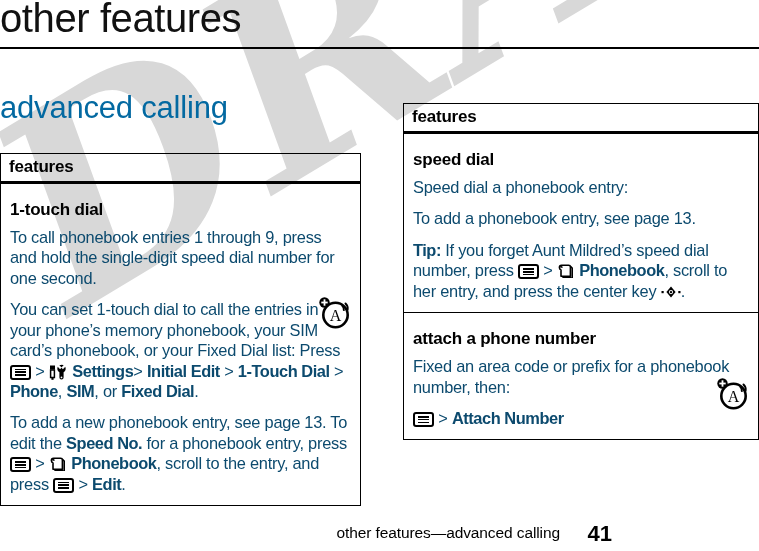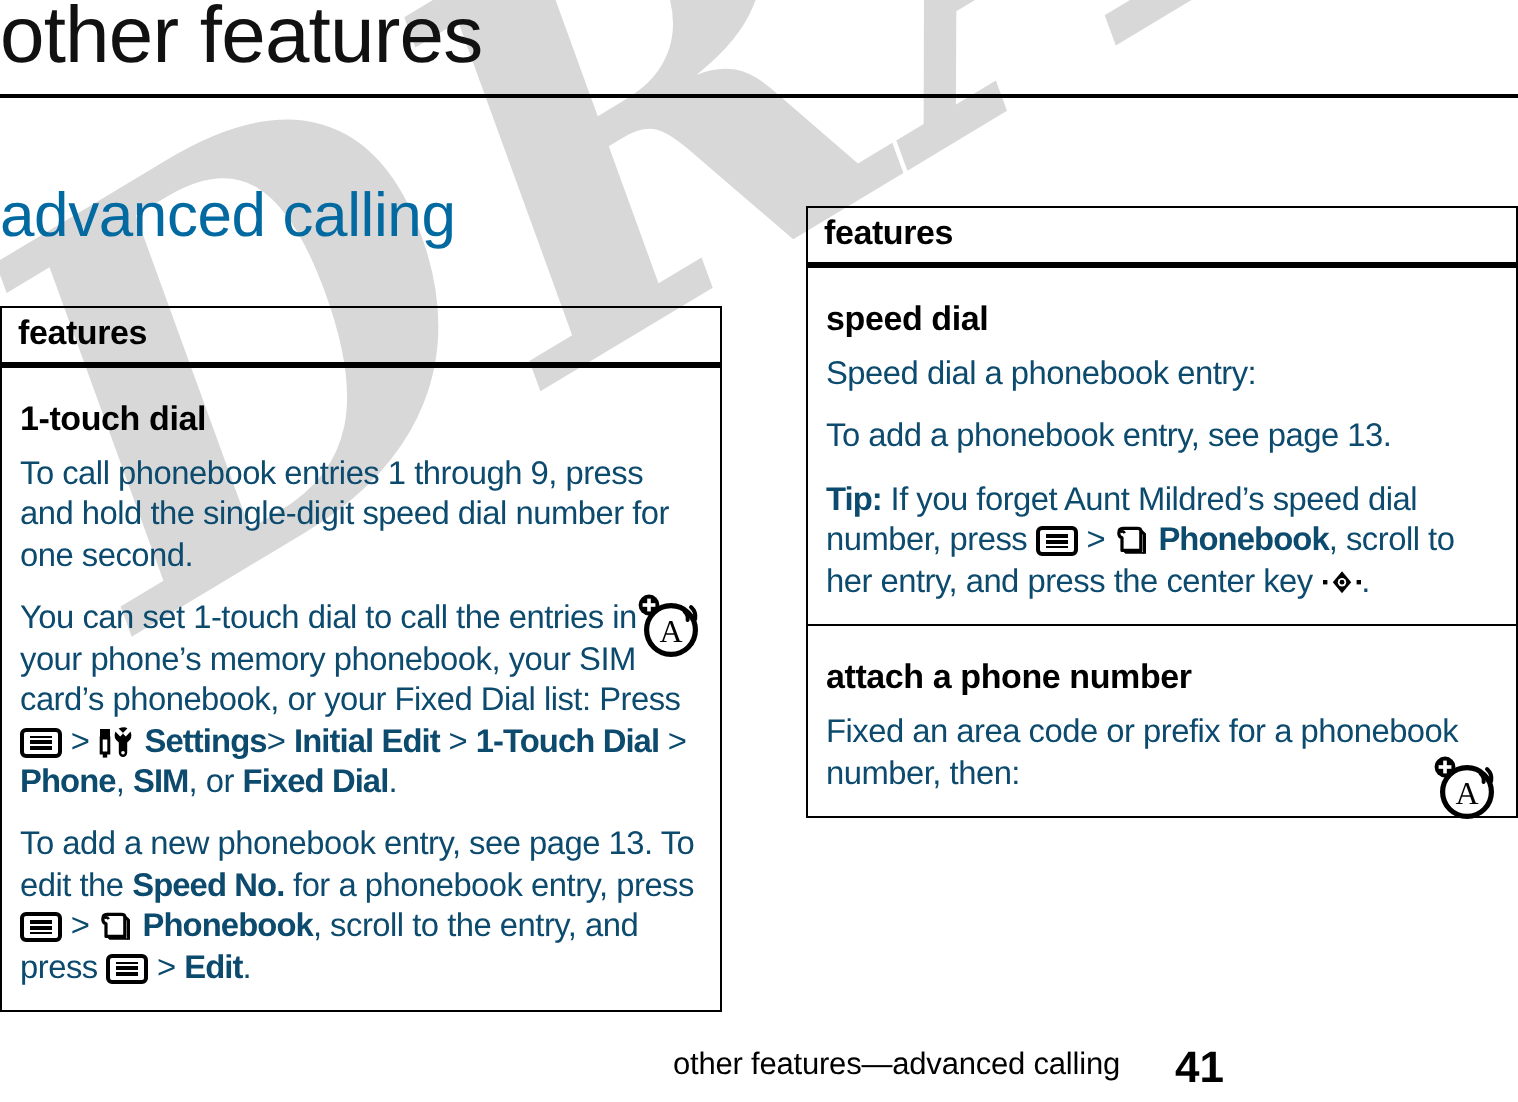--- a/index.html
+++ b/index.html
@@ -346,20 +346,25 @@
       </p>
     </div>
 
     <div class="trow">
       <div class="rowtitle">attach a phone number</div>
 
       <p class="para">
         <span>Fixed an area code or prefix for a phonebook number, then:</span>
       </p>
 
+      <p class="para">
+        <span class="ic ic-menu"><i></i><b></b><b></b><b></b></span>
+        <span>&gt;</span>
+        <span class="b">Attach Number</span>
+      </p>
     </div>
   </div>
 
   <div class="margin-icon" id="margin-icon-left">
     <svg width="34" height="34" viewBox="0 0 34 34">
       <circle cx="16.5" cy="19" r="12.2" fill="none" stroke="#000" stroke-width="2.6"></circle>
       <text x="16.5" y="25.2" font-family="Liberation Serif, serif" font-size="16" text-anchor="middle" fill="#000">A</text>
       <circle cx="5.5" cy="6.5" r="5.2" fill="#000"></circle>
       <rect x="4.6" y="3.3" width="1.8" height="6.4" fill="#fff"></rect>
       <rect x="2.3" y="5.6" width="6.4" height="1.8" fill="#fff"></rect>

